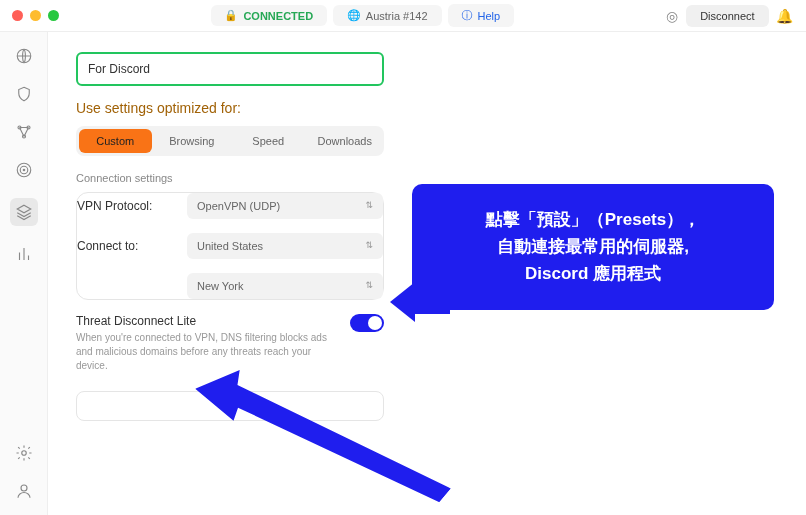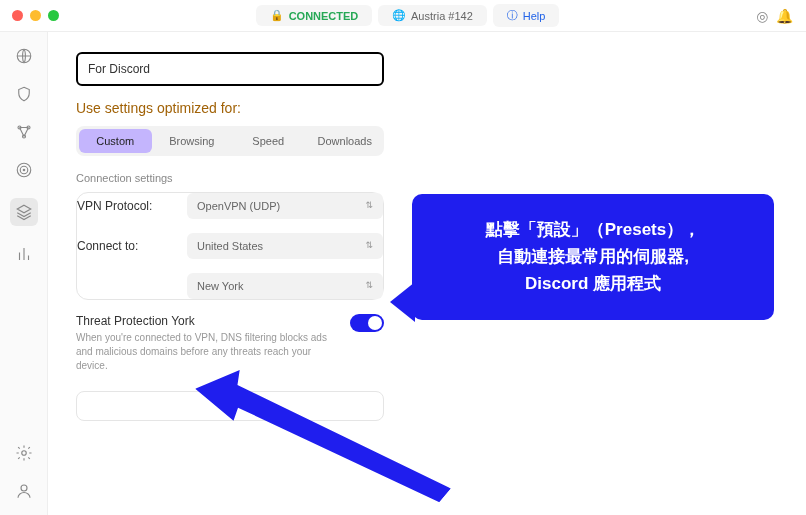--- a/index.html
+++ b/index.html
@@ -24,46 +24,46 @@
     
     .sidebar { width: 48px; background: #fafafa; border-right: 1px solid #eee; display: flex; flex-direction: column; align-items: center; padding: 14px 0; gap: 18px; }
     .nav-icon { width: 20px; height: 20px; display: flex; align-items: center; justify-content: center; color: #888; cursor: pointer; border-radius: 6px; }
     .nav-icon.active { background: #e8e8e8; padding: 4px; width: 28px; height: 28px; }
     .nav-icon svg { width: 18px; height: 18px; stroke: currentColor; fill: none; stroke-width: 1.5; }
     .sidebar-bottom { margin-top: auto; display: flex; flex-direction: column; gap: 18px; align-items: center; }
     
     .main { flex: 1; padding: 20px 28px; overflow-y: auto; }
     .page-title { font-size: 18px; font-weight: 600; color: #555; margin-bottom: 14px; }
     
-    .preset-input { width: 308px; padding: 8px 10px; border: 2px solid #000000; border-radius: 6px; font-size: 12px; color: #333; outline: none; margin-bottom: 14px; }
+    .preset-input { width: 308px; padding: 8px 10px; border: 2px solid #22c55e; border-radius: 6px; font-size: 12px; color: #333; outline: none; margin-bottom: 14px; }
     
     .section-label { font-size: 14px; color: #a16207; margin-bottom: 10px; }
     .section-label-sm { font-size: 11px; color: #888; margin-bottom: 8px; }
     
     .tabs { display: flex; gap: 4px; background: #f2f2f2; border-radius: 8px; padding: 3px; width: 308px; margin-bottom: 16px; }
     .tab { flex: 1; padding: 6px 0; font-size: 11px; text-align: center; border-radius: 6px; cursor: pointer; color: #666; }
-    .tab.active { background: #c4b5fd; font-weight: 500; color: #222; }
+    .tab.active { background: #f97316; font-weight: 500; color: #222; }
     
     .settings-card { border: 1px solid #e5e5e5; border-radius: 12px; width: 308px; margin-bottom: 14px; }
     .setting-row { display: flex; align-items: center; margin-bottom: 14px; }
     .setting-row:last-child { margin-bottom: 0; }
     .setting-label { font-size: 12px; color: #333; width: 110px; }
     .setting-select { flex: 1; background: #f2f2f2; border: none; border-radius: 6px; padding: 7px 10px; font-size: 11px; color: #666; cursor: pointer; display: flex; justify-content: space-between; align-items: flex-start; }
     .chev { font-size: 9px; color: #999; }
     
     .threat-block { width: 308px; display: flex; gap: 12px; margin-bottom: 18px; }
     .threat-text { flex: 1; }
     .threat-title { font-size: 12px; color: #333; margin-bottom: 3px; }
     .threat-desc { font-size: 10px; color: #999; line-height: 1.4; }
     .toggle { width: 34px; height: 18px; background: #1f1eee; border-radius: 10px; position: relative; cursor: pointer; flex-shrink: 0; }
     .toggle::after { content: ''; position: absolute; width: 14px; height: 14px; background: #fff; border-radius: 50%; top: 2px; right: 2px; }
     
     .shortcuts-card { border: 1px solid #e5e5e5; border-radius: 8px; padding: 14px; width: 308px; }
     
-    .callout { position: absolute; right: 32px; top: 194px; width: 362px; background: #1f1eee; color: #fff; border-radius: 10px; padding: 22px 20px; text-align: center; font-size: 17px; font-weight: 700; line-height: 1.6; }
+    .callout { position: absolute; right: 32px; top: 184px; width: 362px; background: #1f1eee; color: #fff; border-radius: 10px; padding: 22px 20px; text-align: center; font-size: 17px; font-weight: 700; line-height: 1.6; }
     .arrow1 { position: absolute; left: 390px; top: 282px; }
     .arrow2 { position: absolute; left: 186px; top: 392px; transform: rotate(40deg); }
     
     .shortcuts-desc { font-size: 10px; color: #999; margin-bottom: 10px; }
   </style>
 </head>
 <body>
 
 <div class="titlebar">
   <div class="traffic-lights">
@@ -80,20 +80,21 @@
       <span>🌐</span>
       <span>Austria #142</span>
     </div>
     <div class="topbar-item help">
       <span>ⓘ</span>
       <span>Help</span>
     </div>
   </div>
   <div class="topbar-right">
     <span style="font-size:14px;color:#888;">◎</span>
+    <button class="disconnect-btn">Disconnect</button>
     <span style="font-size:14px;color:#888;">🔔</span>
   </div>
 </div>
 
 <div class="content-wrap">
   <div class="sidebar">
     <div class="nav-icon">
         <svg viewBox="0 0 24 24">
           <circle cx="12" cy="12" r="9"></circle>
           <path d="M3 12h18M12 3c2.5 3 2.5 15 0 18M12 3c-2.5 3-2.5 15 0 18"></path>
@@ -179,21 +180,21 @@
         <div class="setting-label"></div>
         <div class="setting-select">
           <span>New York</span>
           <span class="chev">⇅</span>
         </div>
       </div>
     </div>
     
     <div class="threat-block">
       <div class="threat-text">
-        <div class="threat-title">Threat Protection York</div>
+        <div class="threat-title">Threat Disconnect Lite</div>
         <div class="threat-desc">When you're connected to VPN, DNS filtering blocks ads and malicious domains before any threats reach your device.</div>
       </div>
       <div class="toggle"></div>
     </div>
     
     
     <div class="shortcuts-card">
       
       
     </div>

